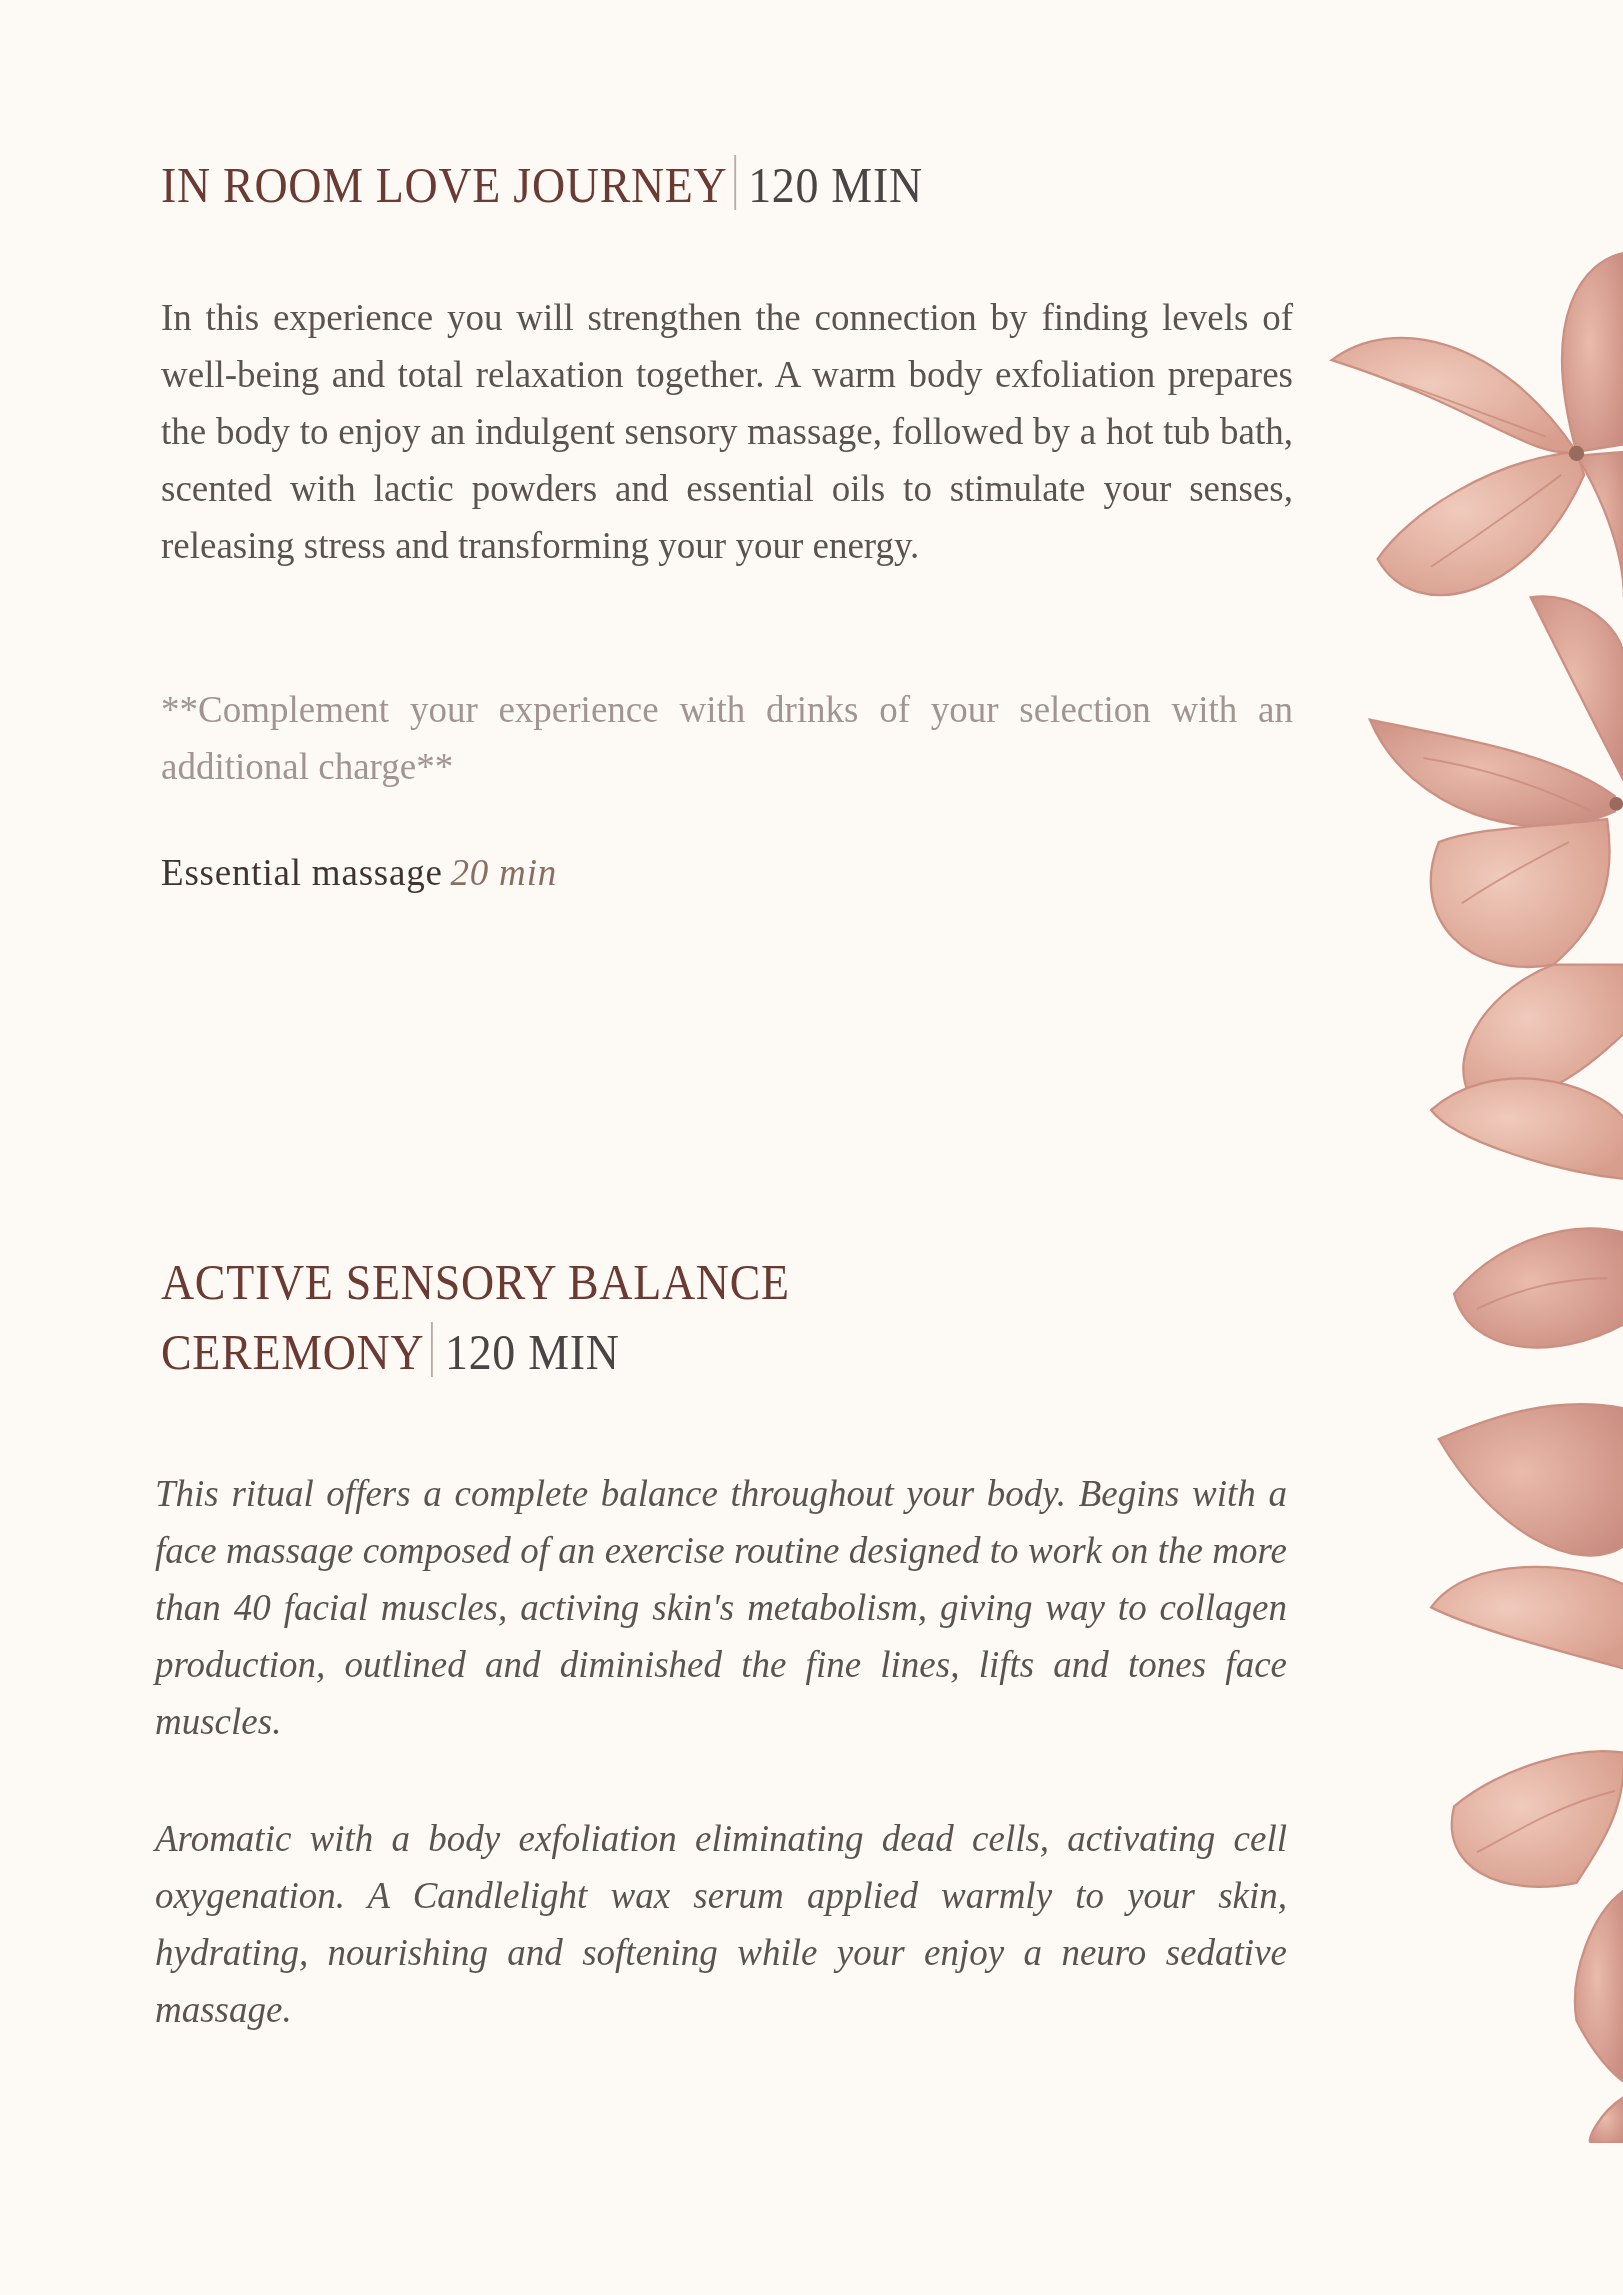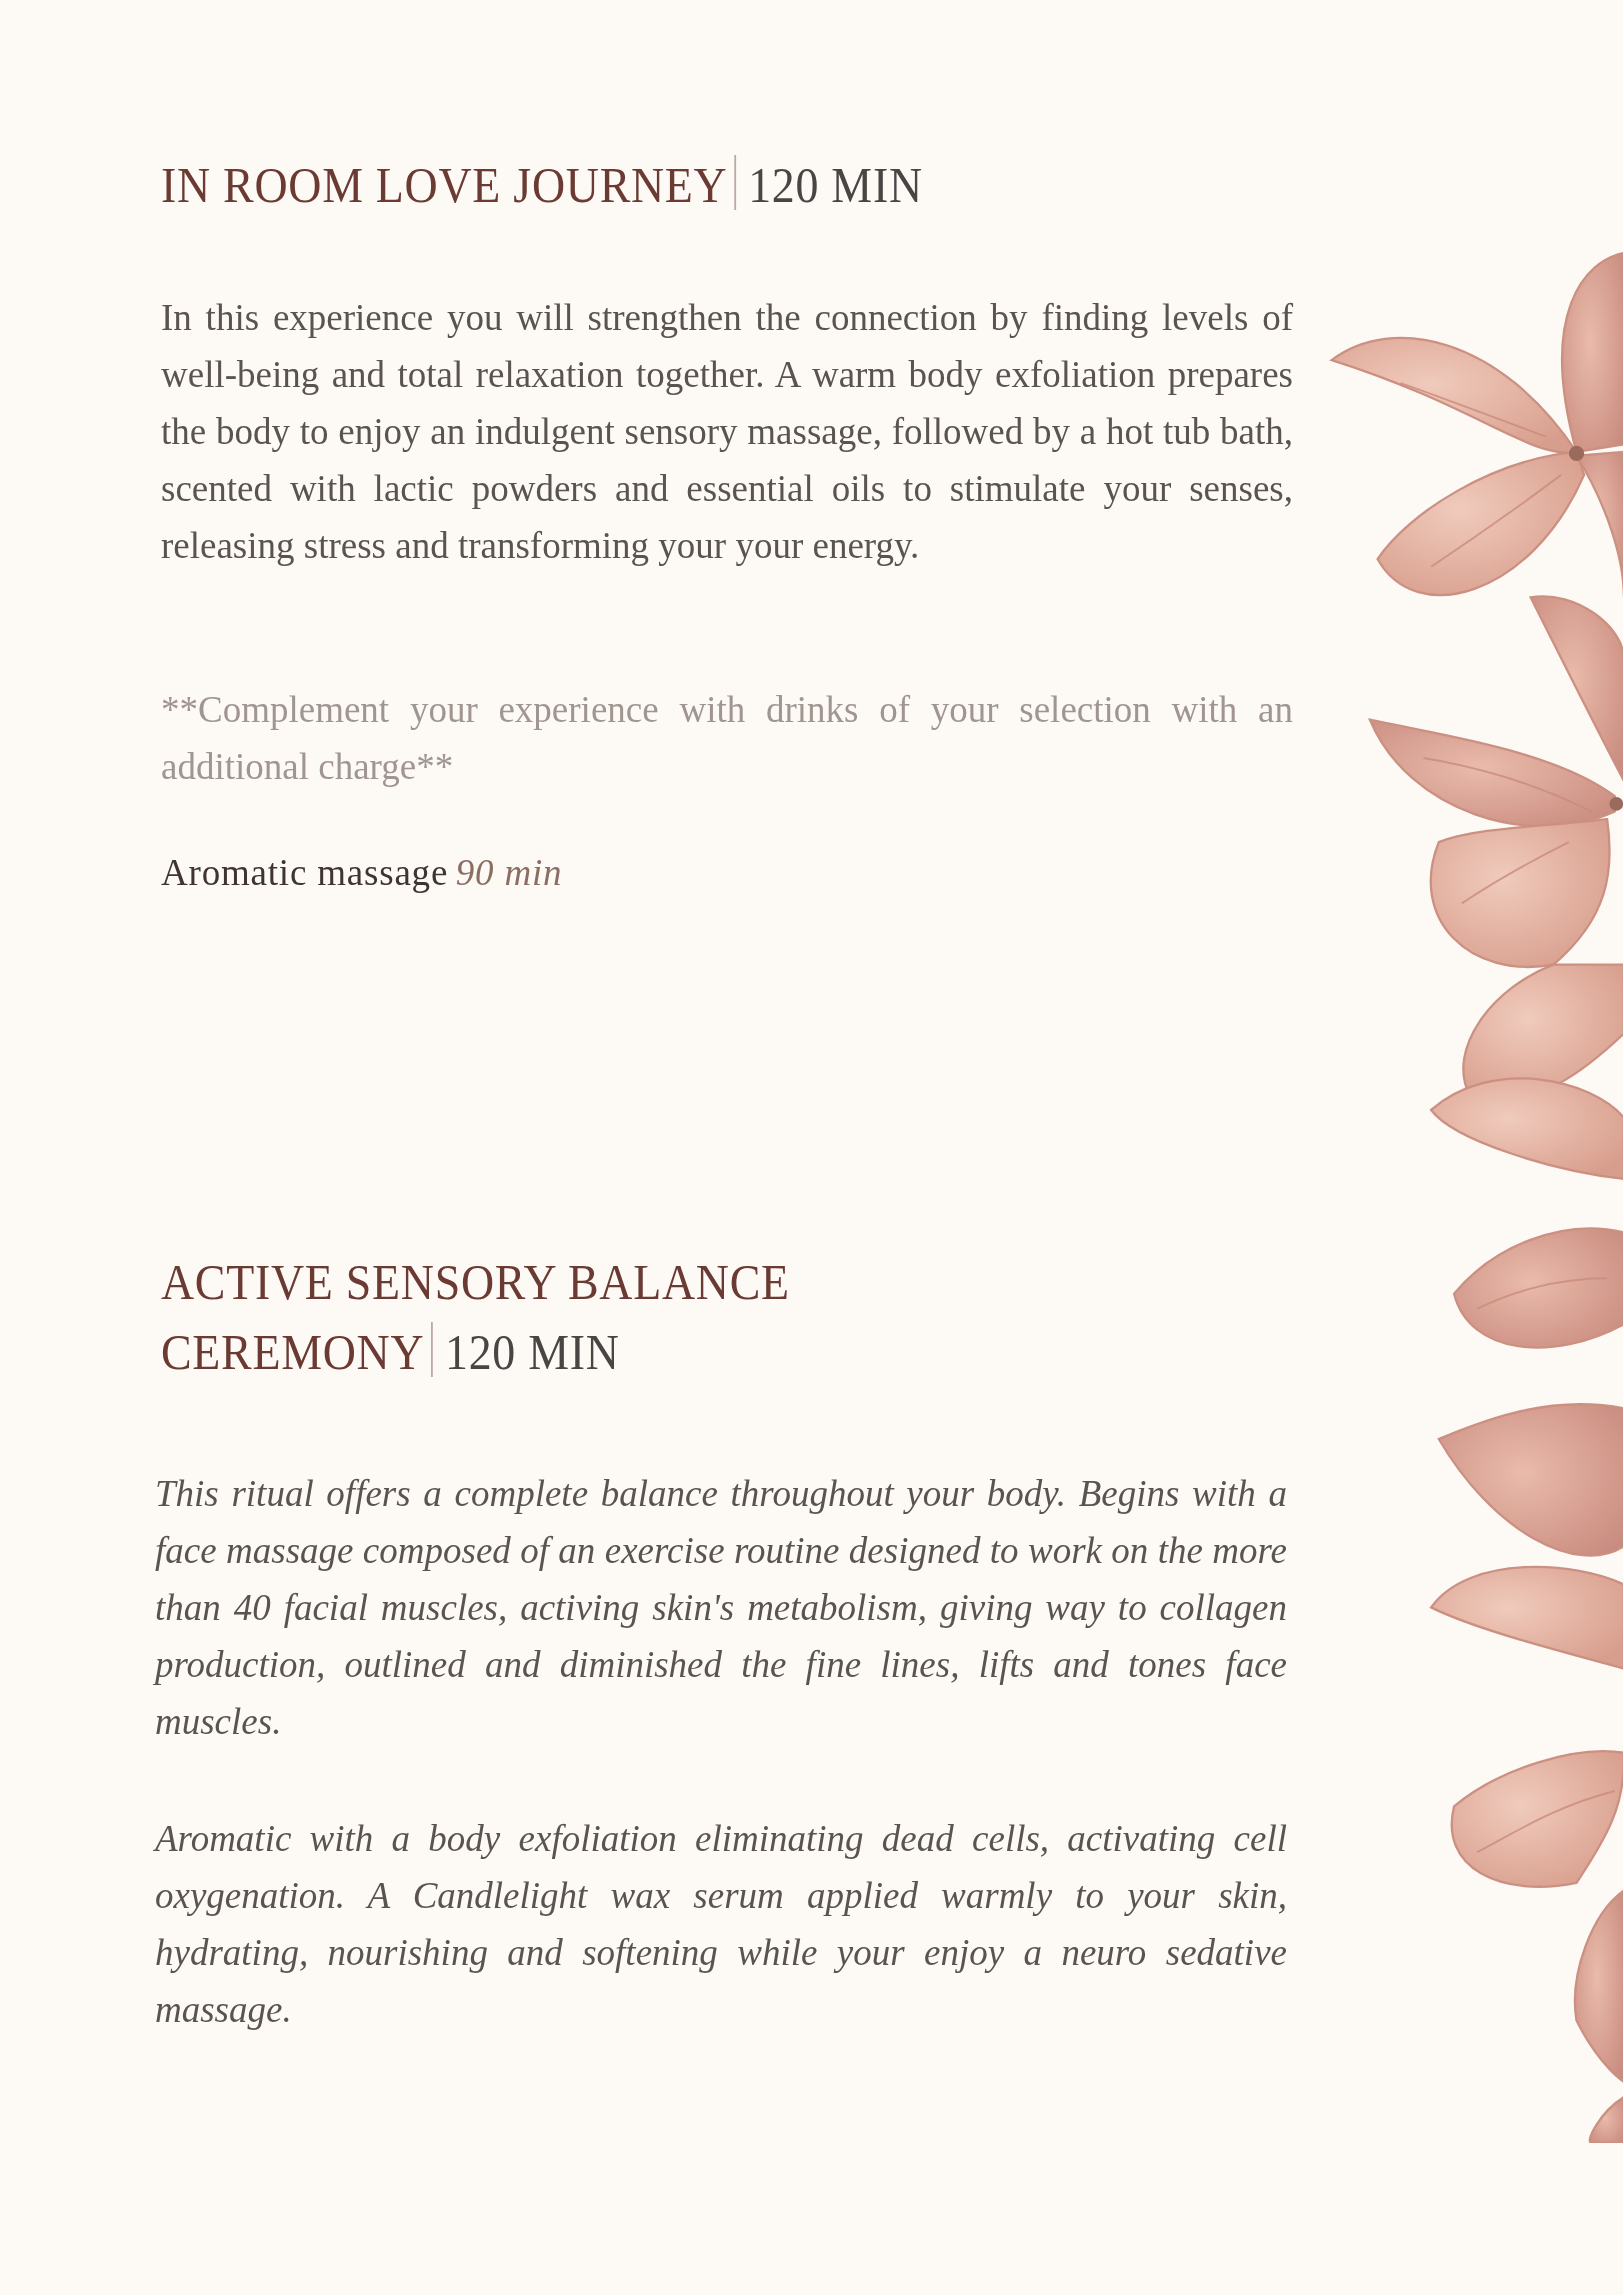--- a/index.html
+++ b/index.html
@@ -42,21 +42,21 @@
 
   <h1 class="title" style="top:150px;">
     <span>IN ROOM LOVE  JOURNEY</span><span class="sep"></span><span class="dur">120 MIN</span>
   </h1>
 
   <p class="para note" style="top:681px;">**Complement your experience with drinks of your selection with an additional charge**</p>
 
   <p class="para" style="top:289px;">In this experience you will strengthen the connection by finding levels of well-being and total relaxation together. A warm body exfoliation prepares the body to enjoy an indulgent sensory massage, followed by a hot tub bath, scented with lactic powders and essential oils to stimulate your senses, releasing stress and transforming your  your energy.</p>
 
   <ul class="items">
-    <li><span>Aromatic massage</span><span class="time">90 min</span></li>
+    <li><span>Essential massage</span><span class="time">20 min</span></li>
   </ul>
 
   <h1 class="title" style="top:1247px;">
     <span>ACTIVE SENSORY BALANCE</span><br>
     <span>CEREMONY</span><span class="sep"></span><span class="dur">120 MIN</span>
   </h1>
 
   <p class="para s2" style="top:1465px;">This ritual offers a complete balance throughout your body. Begins with a face massage composed of an exercise routine designed to work on the more than 40 facial muscles, activing skin's metabolism, giving way to collagen production, outlined and diminished the fine lines, lifts and tones face muscles.</p>
 
   <p class="para s2" style="top:1810px;">Aromatic with a body exfoliation eliminating dead cells, activating cell oxygenation. A Candlelight wax serum  applied warmly to your skin, hydrating, nourishing and softening  while your enjoy a neuro sedative massage.</p>

